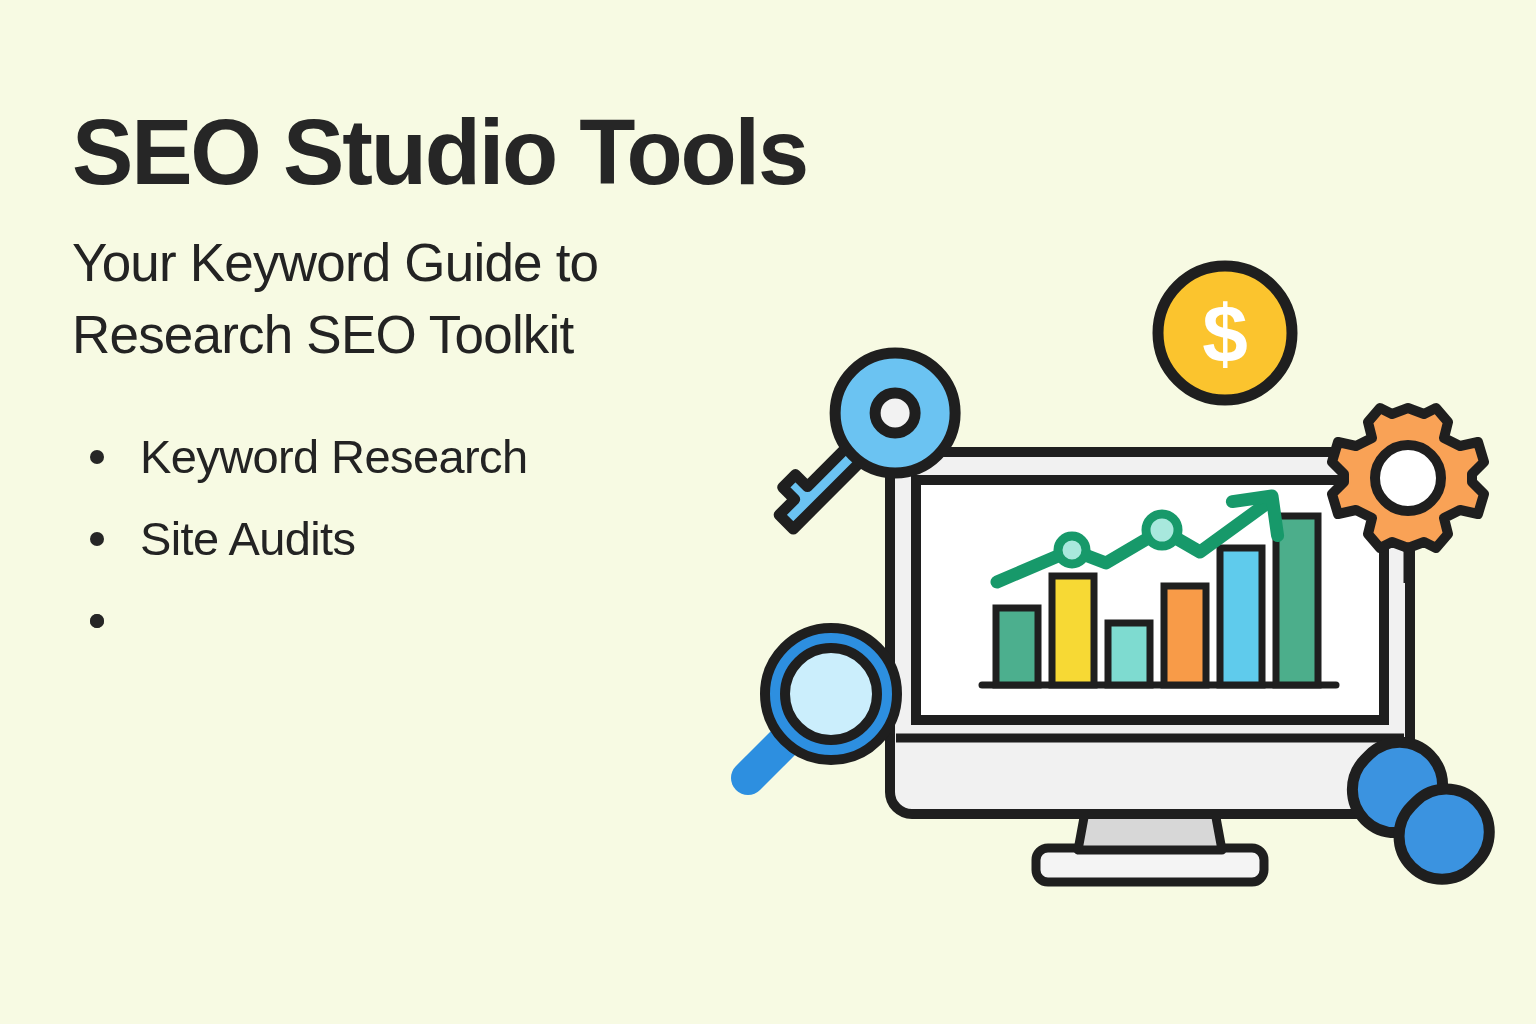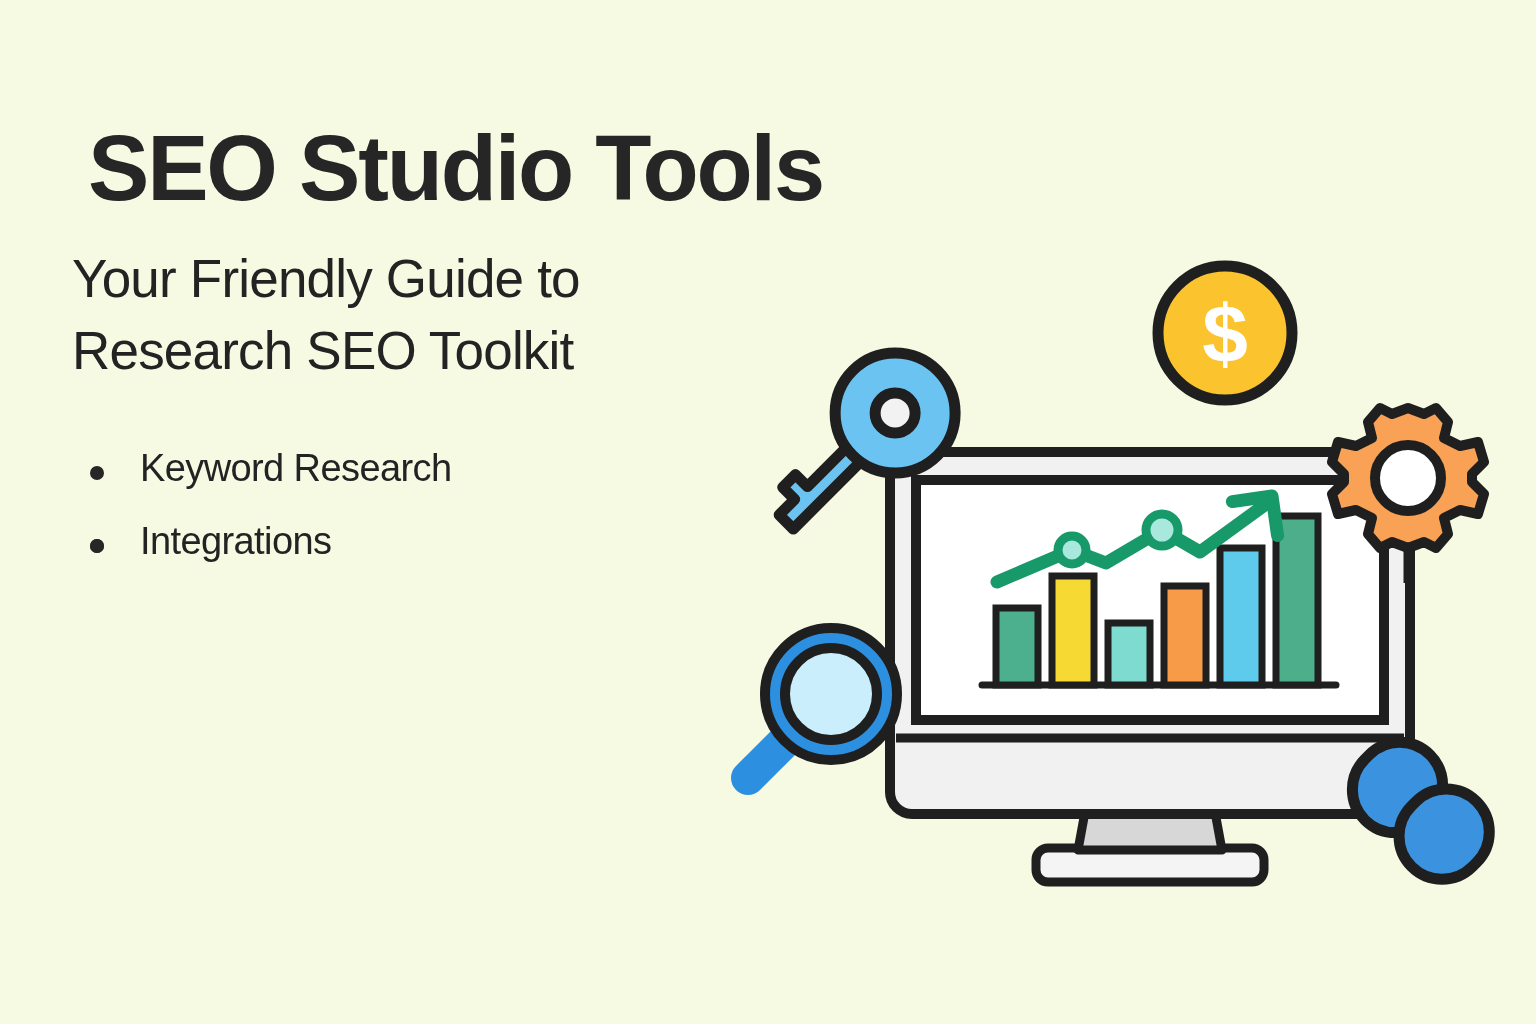--- a/index.html
+++ b/index.html
@@ -28,21 +28,21 @@
     top: 104px;
     width: 780px;
   }
   .title {
     font-family: "Liberation Sans", sans-serif;
     font-weight: 700;
     font-size: 92px;
     line-height: 1.05;
     letter-spacing: -2.2px;
     color: #262626;
-    margin: 16px;
+    margin: 0;
     white-space: nowrap;
   }
   .subtitle {
     font-family: "Liberation Sans", sans-serif;
     font-weight: 400;
     font-size: 53px;
     line-height: 1.36;
     letter-spacing: -0.8px;
     color: #232323;
     margin: 26px 0 0 0;
@@ -50,21 +50,21 @@
   .subtitle .sub-line { display: block; }
 
   .bullets {
     list-style: none;
     margin: 62px 0 0 0;
     padding: 0;
   }
   .bullets li {
     position: relative;
     padding-left: 68px;
-    font-size: 38px;
+    font-size: 47px;
     line-height: 1.0;
     letter-spacing: -0.6px;
     color: #232323;
     margin-bottom: 35px;
   }
   .bullets li .dot {
     position: absolute;
     left: 18px;
     top: 17px;
     width: 14px;
@@ -86,35 +86,38 @@
 </head>
 <body>
 
 <div class="canvas">
 
   <div class="text-col">
 
     <h1 class="title">SEO Studio Tools</h1>
 
     <div class="subtitle">
-      <span class="sub-line">Your Friendly Guide to</span>
+      <span class="sub-line">Your Keyword Guide to</span>
       <span class="sub-line">Research SEO Toolkit</span>
     </div>
 
     <ul class="bullets">
       <li>
         <span class="dot"></span>
         <span>Keyword Research</span>
       </li>
       <li>
         <span class="dot"></span>
-      </li>
-      <li>
-        <span class="dot"></span>
-        <span>Integrations</span>
+        <span>Site Audits</span>
+      </li>
+      <li>
+        <span class="dot"></span>
+      </li>
+      <li>
+        <span class="dot"></span>
       </li>
     </ul>
   </div>
 
   <div class="illustration">
     <svg width="820" height="680" viewBox="0 0 820 680" xmlns="http://www.w3.org/2000/svg">
 
       <g>
 
         <rect x="336" y="618" width="228" height="34" rx="12" fill="#F4F4F4" stroke="#1F1F1F" stroke-width="9"></rect>

